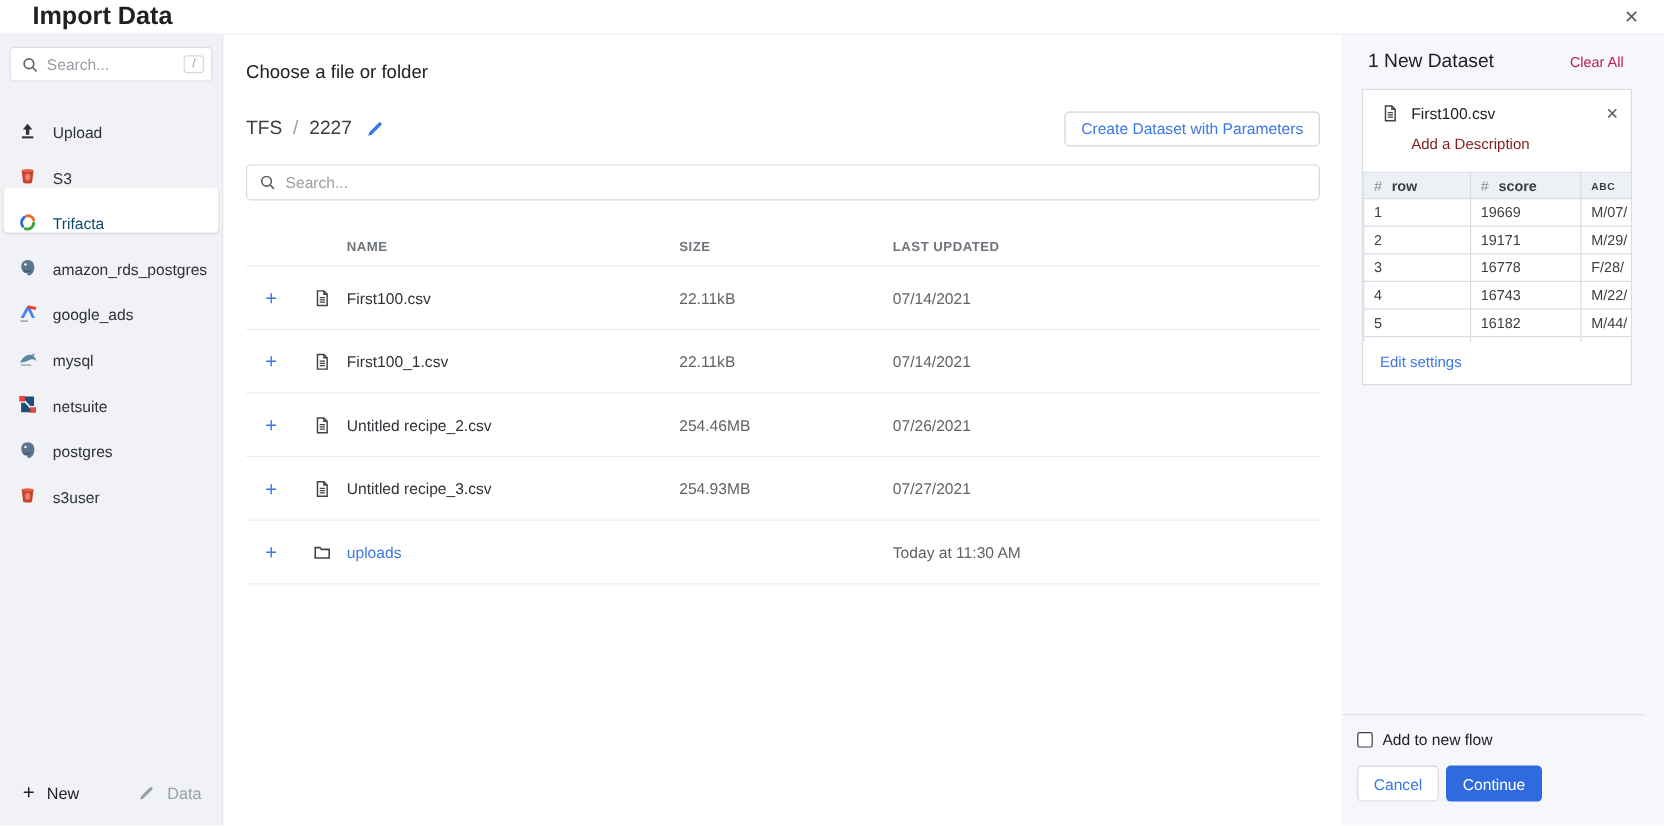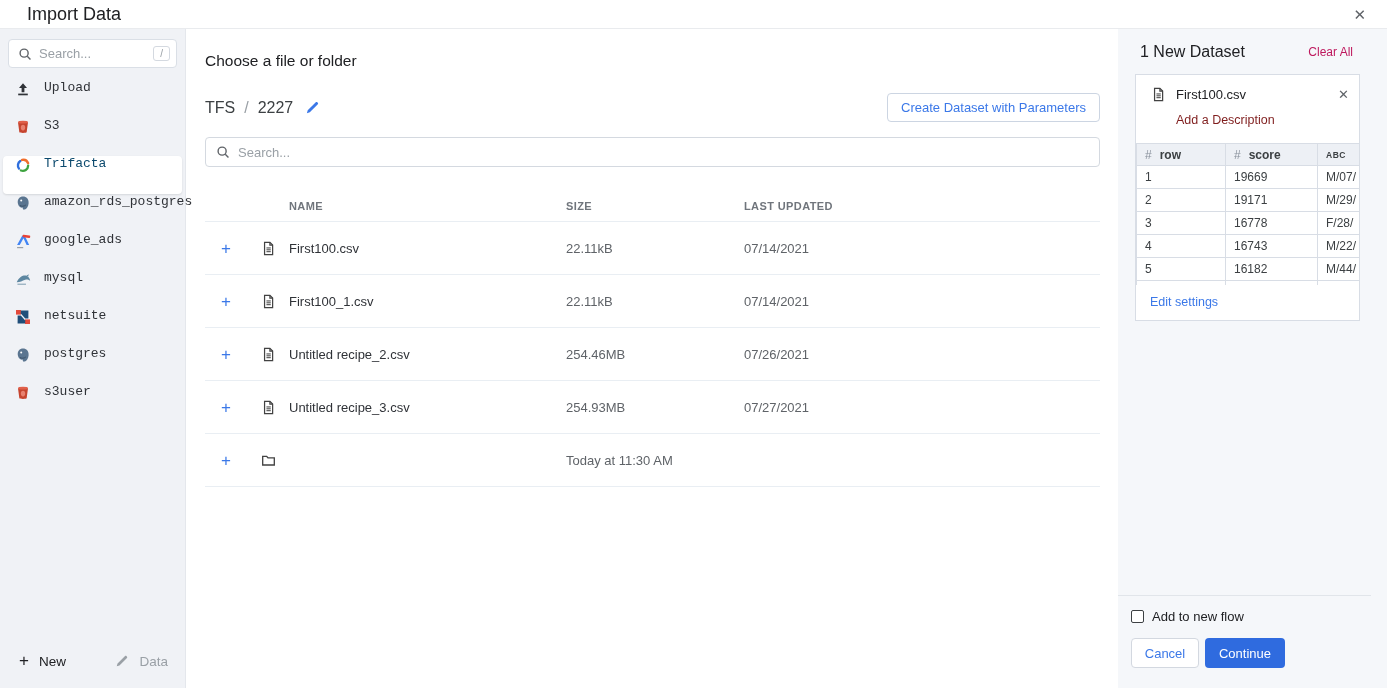--- a/index.html
+++ b/index.html
@@ -7,21 +7,21 @@
   body {
     font-family: "Liberation Sans", sans-serif;
     background:#ffffff; color:#202124; font-size:13px;
   }
   
   .topbar {
     height:29px; border-bottom:1px solid #e9ebee;
     display:flex; align-items:center; justify-content:space-between;
     padding:0 21px 0 27px; background:#fff;
   }
-  .topbar-title { font-size:18px; font-weight:400; color:#202124; }
+  .topbar-title { font-size:21px; font-weight:700; color:#202124; }
   .dialog-close { font-size:15px; color:#5f6368; cursor:pointer; line-height:1; }
 
   .layout { display:flex; height:659px; }
 
   
   .sidebar {
     width:186px; flex-shrink:0; background:#f0f2f6;
     border-right:1px solid #e4e7ec; position:relative;
   }
   .sb-search {
@@ -33,22 +33,22 @@
     border:none; outline:none; flex:1; min-width:0;
     font-size:13px; font-family:inherit; color:#202124; background:transparent;
   }
   .sb-search input::placeholder { color:#9aa0a6; }
   .key-badge {
     border:1px solid #d4d9e0; border-radius:3px; font-size:10px;
     color:#9aa0a6; padding:1px 6px; background:#fff;
   }
   .nav-item {
     height:38px; margin:0 3px; border-radius:4px;
-    display:flex; align-items:flex-start; gap:12px; padding-left:11px;
-    font-size:13px; color:#2f3237; cursor:pointer;font-family:Liberation Mono, monospace;
+    display:flex; align-items:flex-end; gap:12px; padding-left:11px;
+    font-size:13px; color:#2f3237; cursor:pointer;
   }
   .nav-item.selected {
     background:#fff; color:#0c4a6e; box-shadow:0 1px 2px rgba(60,64,67,.15);
   }
   .nav-icon { width:18px; height:18px; flex-shrink:0; display:flex; align-items:center; justify-content:center; }
   .sb-footer {
     position:absolute; bottom:0; left:0; right:0; height:50px;
     display:flex; align-items:center; justify-content:space-between;
     padding:0 17px 4px 19px;
   }
@@ -371,20 +371,21 @@
         <span class="cell-dim">07/27/2021</span>
       </div>
 
       <div class="frow">
         <span class="row-plus">+</span>
         <span class="nav-icon">
           <svg viewBox="0 0 16 16" width="15" height="15">
               <path d="M1.8 3.6 H6 L7.4 5.1 H14.2 V12.8 H1.8 Z" fill="none" stroke="#424242" stroke-width="1.4"></path>
             </svg>
         </span>
+        <span class="link-name">uploads</span>
         <span class="cell-dim"></span>
         <span class="cell-dim">Today at 11:30 AM</span>
       </div>
     </div>
   </div>
 
   <div class="panel">
     <div class="panel-head">
       <span class="panel-title">1 New Dataset</span>
       <span class="clear-all">Clear All</span>

